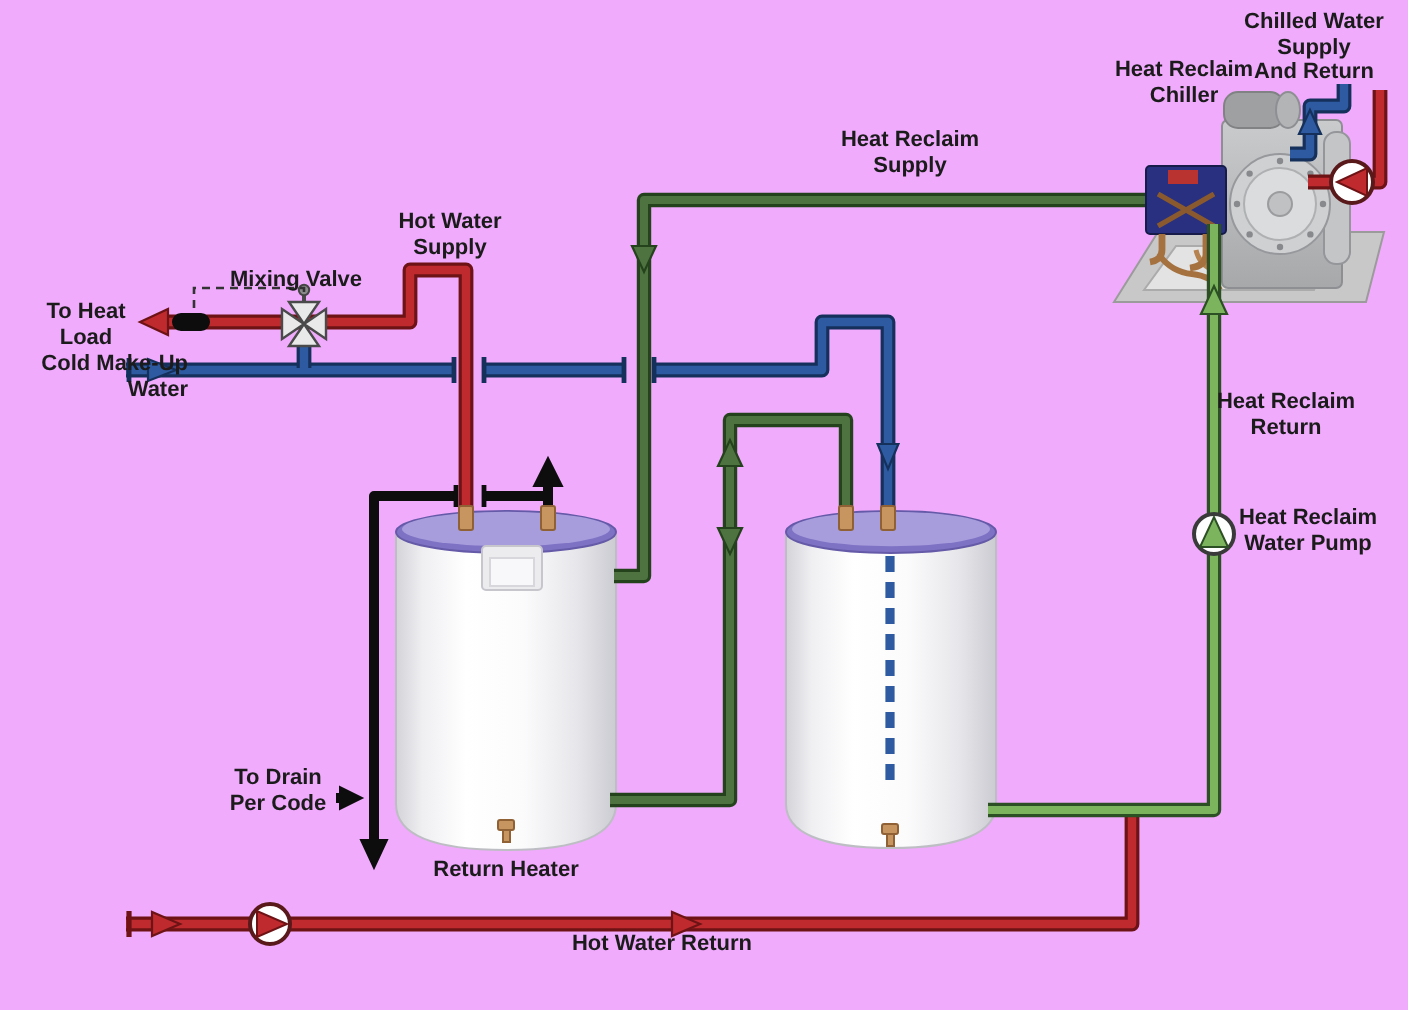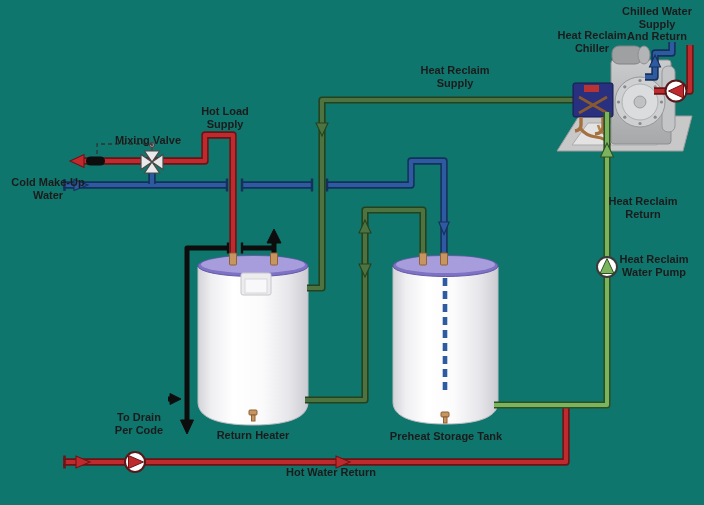--- a/index.html
+++ b/index.html
@@ -1,16 +1,16 @@
 <!DOCTYPE html>
 <html style="--hot: #bf2a2e; --hot-dark: #6e1315; --cold: #2d5aa0; --cold-dark: #16305c; --green-supply: #4e7340; --green-supply-dark: #24421c; --green-return: #7cb45e; --green-return-dark: #2c5023; --pipe-black: #0d0d0d; --tank-lid: #a79ddc; --tank-lid-rim: #7e72c4;"><head>
 <meta charset="utf-8">
 <style>
   html,body{margin:0;padding:0;background:#fff;}
-  .canvas{position:relative;width:704px;height:505px;background:#0f766e;overflow:hidden;
+  .canvas{position:relative;width:704px;height:505px;background:#f0abfc;overflow:hidden;
           font-family:"Liberation Sans",sans-serif;text-decoration:underline;}
   svg{position:absolute;left:0;top:0;}
   .lbl{position:absolute;font-size:11px;font-weight:700;color:#1b1b1b;line-height:12.5px;
        text-align:center;white-space:pre-line;}
   .nowrap{white-space:nowrap;}
   
   .pipe{fill:none;stroke-linejoin:round;stroke-linecap:butt;}
   .o-hot{stroke:var(--hot-dark);stroke-width:7.4}
   .c-hot{stroke:var(--hot);stroke-width:4.2}
   .o-cold{stroke:var(--cold-dark);stroke-width:7.4}
@@ -208,27 +208,28 @@
   </g>
 </svg>
 
 <div class="lbl" style="left:608px;top:5px;width:98px;">Chilled Water
 Supply
 And Return</div>
 <div class="lbl" style="left:544px;top:29px;width:96px;">Heat Reclaim
 Chiller</div>
 <div class="lbl" style="left:408px;top:64px;width:94px;">Heat Reclaim
 Supply</div>
-<div class="lbl" style="left:181px;top:105px;width:88px;">Hot Load
+<div class="lbl" style="left:181px;top:105px;width:88px;">Hot Water
 Supply</div>
 <div class="lbl" style="left:102px;top:134px;width:92px;">Mixing Valve</div>
-<div class="lbl" style="left:2px;top:176px;width:92px;">Cold Make-Up
+<div class="lbl" style="left:10px;top:150px;width:66px;">To Heat
+Load</div>
+<div class="lbl" style="left:2px;top:176px;width:92px;text-align:right;">Cold Make-Up
 Water</div>
 <div class="lbl" style="left:597px;top:195px;width:92px;">Heat Reclaim
 Return</div>
 <div class="lbl" style="left:608px;top:253px;width:92px;">Heat Reclaim
 Water Pump</div>
-<div class="lbl" style="left:104px;top:411px;width:70px;">To Drain
+<div class="lbl" style="left:104px;top:383px;width:70px;">To Drain
 Per Code</div>
 <div class="lbl" style="left:200px;top:429px;width:106px;">Return Heater</div>
-<div class="lbl" style="left:385px;top:430px;width:122px;">Preheat Storage Tank</div>
 <div class="lbl nowrap" style="left:279px;top:466px;width:104px;">Hot Water Return</div>
 </div>
 
 </body></html>

